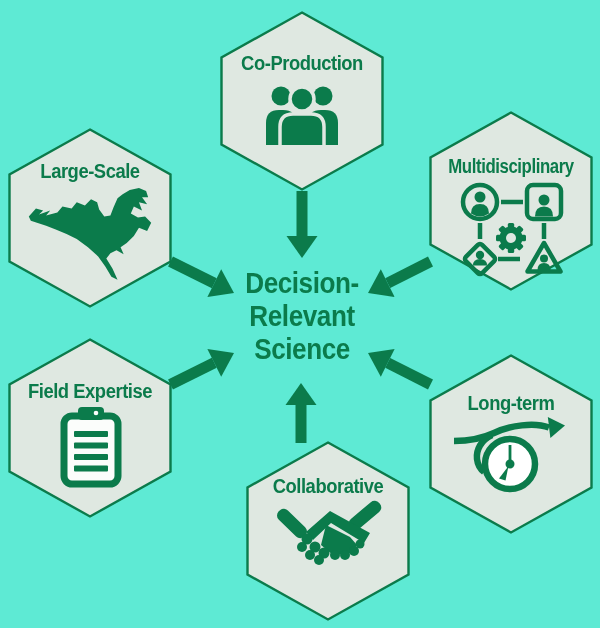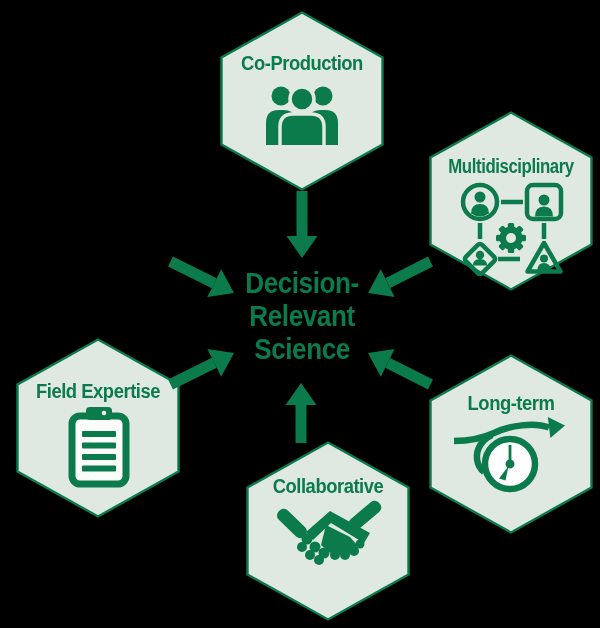--- a/index.html
+++ b/index.html
@@ -1,35 +1,35 @@
 <!DOCTYPE html>
 <html><head>
 <meta charset="utf-8">
 <style>
   html,body{margin:0;padding:0;background:#fff;}
-  .canvas{position:relative;width:600px;height:628px;background:#000000;overflow:hidden;
+  .canvas{position:relative;width:600px;height:628px;background:#5eead4;overflow:hidden;
           font-family:"Liberation Sans",sans-serif;}
   .hex{position:absolute;width:164px;height:180px;}
   .hex .shape{position:absolute;left:0;top:0;}
   .hex-label{position:absolute;left:0;width:100%;text-align:center;font-weight:bold;
              font-size:20px;color:#0b7b4b;letter-spacing:-0.5px;white-space:nowrap;
              transform:scaleX(0.92);transform-origin:50% 50%;}
   .hex--multi .hex-label{transform:scaleX(0.84);font-size:20px;}
   .hex-icon{position:absolute;}
   .arrows{position:absolute;left:0;top:0;z-index:5;pointer-events:none;}
   .hex{z-index:2;}
   .center-title{position:absolute;left:182px;top:266px;width:240px;z-index:6;
                 text-align:center;font-weight:bold;font-size:30px;line-height:33px;
                 color:#0b7b4b;letter-spacing:-0.5px;transform:scaleX(0.87);
                 transform-origin:50% 50%;}
   
   .hex--coproduction{left:220px;top:11px;}
   .hex--largescale{left:8px;top:128px;}
   .hex--multi{left:429px;top:111px;}
-  .hex--fieldexp{left:8px;top:338px;margin-left:8px;}
+  .hex--fieldexp{left:8px;top:338px;}
   .hex--longterm{left:429px;top:354px;}
   .hex--collab{left:219px;top:441px;margin-left:27px;}
 </style>
 </head>
 <body>
 
 <div class="canvas">
 
   <div class="hex hex--coproduction">
     <svg class="shape" width="164" height="180" viewBox="0 0 164 180">
@@ -41,20 +41,36 @@
         <circle cx="17" cy="13" r="9.5"></circle>
         <path d="M2,62 V40 Q2,27 15,27 H19 Q32,27 32,40 V62 Z"></path>
         <circle cx="59" cy="13" r="9.5"></circle>
         <path d="M44,62 V40 Q44,27 57,27 H61 Q74,27 74,40 V62 Z"></path>
         <circle cx="38" cy="16" r="12" stroke="#dfe8e1" stroke-width="3.5"></circle>
         <path d="M16,64 V44 Q16,31 29,31 H47 Q60,31 60,44 V64 Z" stroke="#dfe8e1" stroke-width="3.5"></path>
       </g>
     </svg>
   </div>
 
+  <div class="hex hex--largescale">
+    <svg class="shape" width="164" height="180" viewBox="0 0 164 180">
+      <polygon points="82,1.5 162.5,46.5 162.5,133.5 82,178.5 1.5,133.5 1.5,46.5" fill="#dfe8e1" stroke="#0b7b4b" stroke-width="2.4"></polygon>
+    </svg>
+    <div class="hex-label" style="top:32px">Large-Scale</div>
+    <svg class="hex-icon" style="left:2px;top:58px" width="160" height="102" viewBox="0 0 130 100">
+      <path fill="#0b7b4b" d="M5,30 L12,22 L19,24 L15,28 L26,24 L22,29 L33,26
+        L38,20 L47,22 L52,16 L60,19 L66,13 L72,16
+        L74,23 L79,30 L85,29 L88,21 L92,12
+        L97,8 L104,4 L113,2 L120,5 L122,11 L116,11 L121,18 L113,16 L116,24 L108,20
+        L105,27 L112,31 L119,30 L125,36 L121,44 L113,41
+        L108,49 L101,56 L95,60 L98,67 L91,63
+        L85,66 L81,71 L87,81 L92,92 L86,89 L80,79 L73,69
+        L63,60 L52,52 L42,47 L32,43 L22,39 L13,36 L7,34 Z"></path>
+    </svg>
+  </div>
 
   <div class="hex hex--multi">
     <svg class="shape" width="164" height="180" viewBox="0 0 164 180">
       <polygon points="82,1.5 162.5,46.5 162.5,133.5 82,178.5 1.5,133.5 1.5,46.5" fill="#dfe8e1" stroke="#0b7b4b" stroke-width="2.4"></polygon>
     </svg>
     <div class="hex-label" style="top:44px">Multidisciplinary</div>
     <svg class="hex-icon" style="left:22px;top:70px" width="120" height="96" viewBox="0 0 120 96">
       <g stroke="#0b7b4b" fill="none" stroke-width="4.5">
         <circle cx="29" cy="21" r="17"></circle>
         <rect x="76" y="4" width="34" height="34" rx="6"></rect>

